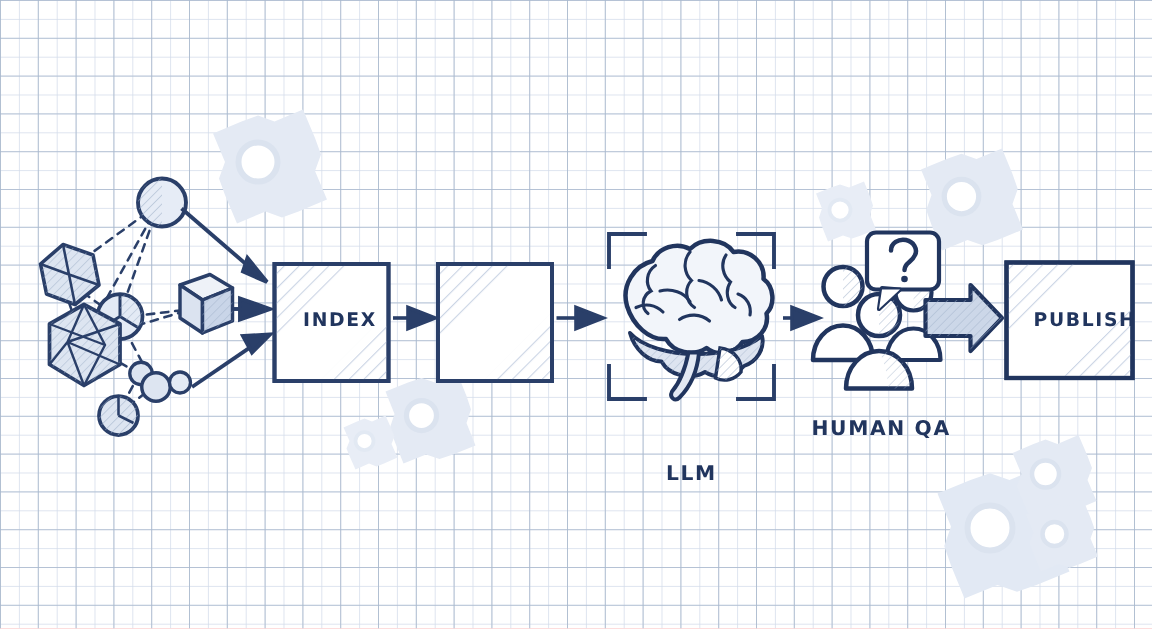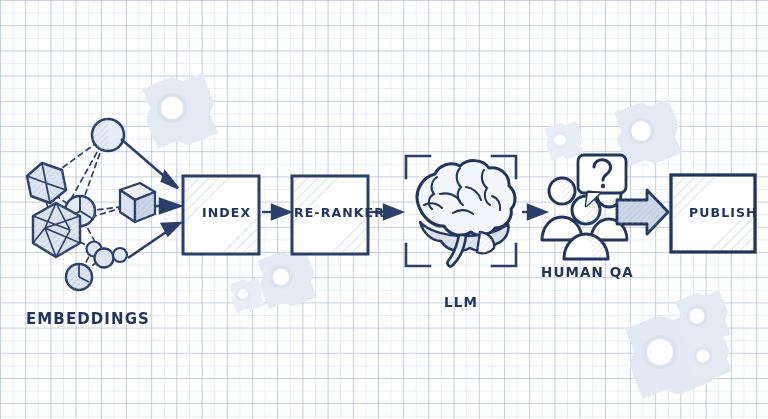--- a/index.html
+++ b/index.html
@@ -4,21 +4,21 @@
 <style>
   html,body{margin:0;padding:0;background:#fff;}
   body{width:768px;height:419px;overflow:hidden;
        font-family:"DejaVu Sans",sans-serif;}
   #stage{position:relative;width:768px;height:419px;background:#fca5a5;}
   #stage svg.layer{position:absolute;left:0;top:0;width:768px;height:419px;}
   .lbl{position:absolute;color:#21355e;font-family:"DejaVu Sans",sans-serif;
        letter-spacing:1.1px;white-space:nowrap;}
   .lbl-box{font-size:12.5px;font-weight:600;}
   .lbl-cap{font-size:15px;font-weight:700;}
-  .lbl-cap2{font-size:13.5px;font-weight:700;}
+  .lbl-cap2{font-size:13.5px;font-weight:700;margin-top:14px;}
 </style>
 </head>
 <body>
 
 <div id="stage">
 
   <svg class="layer" viewBox="0 0 768 419" preserveAspectRatio="none">
     <defs>
       <pattern id="gridMinor" width="12.6" height="12.6" patternUnits="userSpaceOnUse">
         <path d="M12.6 0 L0 0 0 12.6" fill="none" stroke="#d3dcea" stroke-width="1"></path>
@@ -251,23 +251,21 @@
     <g>
       <rect x="671" y="175" width="84" height="77" fill="#ffffff" stroke="#21355e" stroke-width="2.8"></rect>
       <path d="M671,175 L724,175 L671,228 Z" fill="url(#hatchP)" opacity="0.75"></path>
       <path d="M755,252 L755,205 L708,252 Z" fill="url(#hatchP)" opacity="0.75"></path>
       <rect x="671" y="175" width="84" height="77" fill="none" stroke="#21355e" stroke-width="2.8"></rect>
     </g>
   </svg>
 
   <div class="lbl lbl-box" style="left:202px;top:205px;">INDEX</div>
 
-  <div class="lbl lbl-box" style="left:294px;top:205px;">RE-RANKER</div>
 
   <div class="lbl lbl-box" style="left:689px;top:205px;">PUBLISH</div>
 
-  <div class="lbl lbl-cap" style="left:26px;top:310px;">EMBEDDINGS</div>
 
   <div class="lbl lbl-cap2" style="left:444px;top:294px;">LLM</div>
 
   <div class="lbl lbl-cap2" style="left:541px;top:264px;">HUMAN QA</div>
 
 </div>
 
 </body></html>

